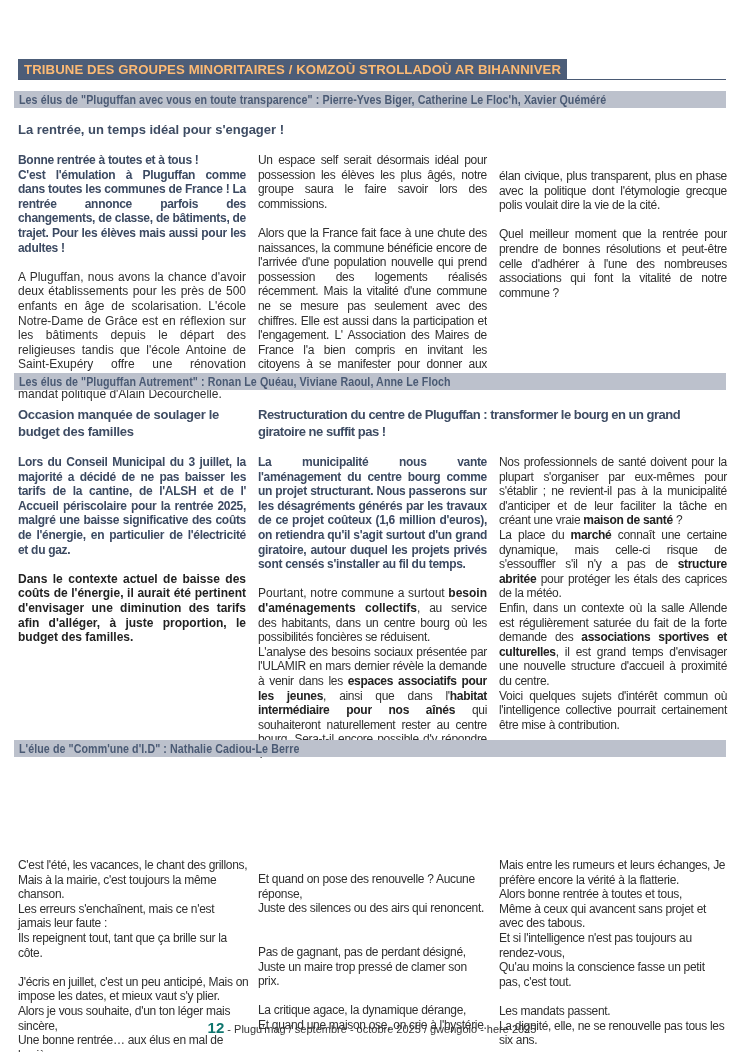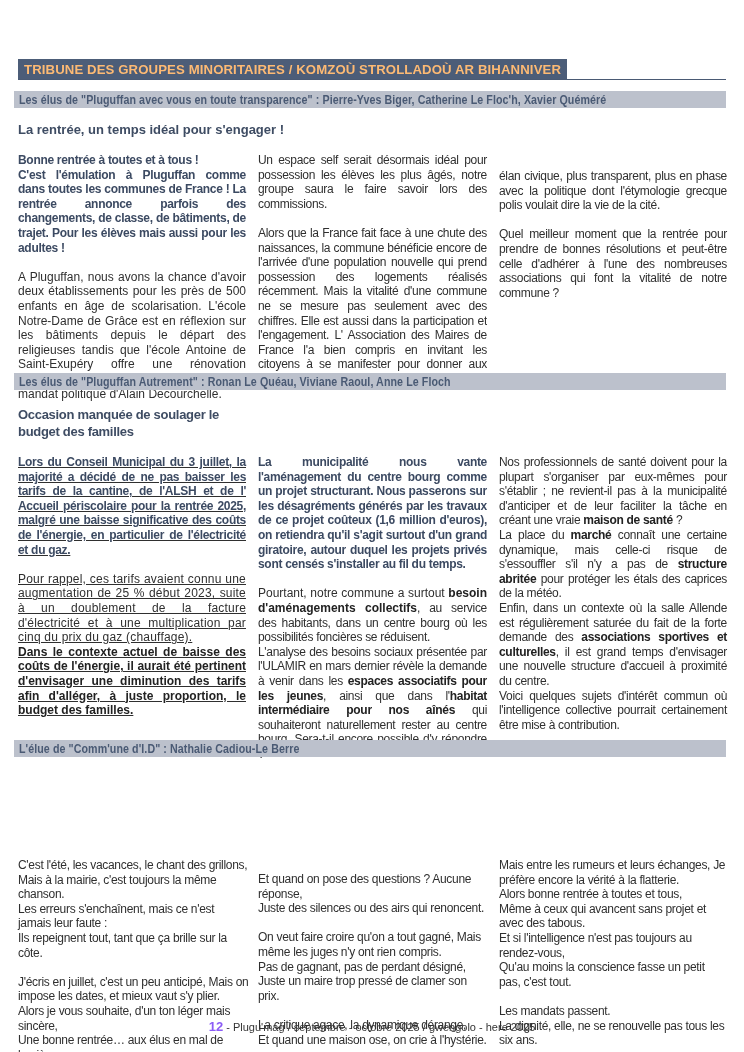--- a/index.html
+++ b/index.html
@@ -26,21 +26,21 @@
   .col p { margin: 0 0 14.6px 0; }
   .col p.tight { margin-bottom: 0; }
   .lead { color: #3c4a62; font-weight: bold; letter-spacing: -0.25px; }
   .cond { letter-spacing: -0.3px; }
   .col b { color: #222; }
   .poem { text-align: left; margin-top: 44px; }
   .poem p { margin: 0 0 14.6px 0; }
 
   .footer { position: absolute; left: 0; width: 744px; top: 1019px; text-align: center;
             font-size: 11px; color: #333; }
-  .footer .num { font-weight: bold; font-size: 13px; color: #8b5cf6; }
+  .footer .num { font-weight: bold; font-size: 15px; color: #0f766e; }
 </style>
 </head>
 <body>
 
 <div class="page">
 
   <div class="tribune">
     <div class="tribune-label">TRIBUNE DES GROUPES MINORITAIRES / KOMZOÙ STROLLADOÙ AR BIHANNIVER</div>
   </div>
 
@@ -56,24 +56,24 @@
     <p style="height:146px; overflow:hidden;">Alors que la France fait face à une chute des naissances, la commune bénéficie encore de l'arrivée d'une population nouvelle qui prend possession des logements réalisés récemment. Mais la vitalité d'une commune ne se mesure pas seulement avec des chiffres. Elle est aussi dans la participation et l'engagement. L' Association des Maires de France l'a bien compris en invitant les citoyens à se manifester pour donner aux communes françaises un nouvel élan civique, plus transparent, plus en phase avec la politique dont l'étymologie grecque polis voulait dire la vie de la cité.</p>
   </div>
   <div class="col cond" style="left:499px; top:153px; width:228px;margin-top:16px;">
     <p id="g1cont">élan civique, plus transparent, plus en phase avec la politique dont l'étymologie grecque polis voulait dire la vie de la cité.</p>
     <p>Quel meilleur moment que la rentrée pour prendre de bonnes résolutions et peut-être celle d'adhérer à l'une des nombreuses associations qui font la vitalité de notre commune ?</p>
   </div>
 
   <div class="group-bar" style="top:373px;"><span>Les élus de "Pluguffan Autrement" : Ronan Le Quéau, Viviane Raoul, Anne Le Floch</span></div>
 
   <div class="article-title" style="left:18px; top:406px; width:228px; letter-spacing:-0.3px;">Occasion manquée de soulager le budget des familles</div>
+  <div class="article-title" style="left:258px; top:406px; width:470px; letter-spacing:-0.5px;">Restructuration du centre de Pluguffan : transformer le bourg en un grand giratoire ne suffit pas !</div>
 
-  <div class="col" style="left:18px; top:455px; width:228px;text-decoration:underline;">
+  <div class="col" style="left:18px; top:455px; width:228px;">
     <p class="lead cond">Lors du Conseil Municipal du 3 juillet, la majorité a décidé de ne pas baisser les tarifs de la cantine, de l'ALSH et de l' Accueil périscolaire pour la rentrée 2025, malgré une baisse significative des coûts de l'énergie, en particulier de l'électricité et du gaz.</p>
-    <p class="tight" style="letter-spacing:0.2px;">Pour rappel, ces tarifs avaient connu une augmentation de 25 % début 2023, suite à un doublement de la facture d'électricité et à une multiplication par cinq du prix du gaz (chauffage).</p>
     <p style="font-weight:bold; color:#222;">Dans le contexte actuel de baisse des coûts de l'énergie, il aurait été pertinent d'envisager une diminution des tarifs afin d'alléger, à juste proportion, le budget des familles.</p>
   </div>
 
   <div class="col" style="left:258px; top:455px; width:229px;">
     <p class="lead cond">La municipalité nous vante l'aménagement du centre bourg comme un projet structurant. Nous passerons sur les désagréments générés par les travaux de ce projet coûteux (1,6 million d'euros), on retiendra qu'il s'agit surtout d'un grand giratoire, autour duquel les projets privés sont censés s'installer au fil du temps.</p>
     <p class="tight"><span>Pourtant, notre commune a surtout </span><b>besoin d'aménagements collectifs</b><span class="cond">, au service des habitants, dans un centre bourg où les possibilités foncières se réduisent.</span></p>
     <p class="cond"><span>L'analyse des besoins sociaux présentée par l'ULAMIR en mars dernier révèle la demande à venir dans les </span><b>espaces associatifs pour les jeunes</b><span>, ainsi que dans l'</span><b>habitat intermédiaire pour nos aînés</b><span> qui souhaiteront naturellement rester au centre bourg. Sera-t-il encore possible d'y répondre ?</span></p>
   </div>
 
   <div class="col cond" style="left:499px; top:455px; width:228px;">
@@ -83,22 +83,22 @@
     <p>Voici quelques sujets d'intérêt commun où l'intelligence collective pourrait certainement être mise à contribution.</p>
   </div>
 
   <div class="group-bar" style="top:740px;"><span>L'élue de "Comm'une d'I.D" : Nathalie Cadiou-Le Berre</span></div>
 
   <div class="col poem cond" style="left:18px; top:814px; width:232px;" id="poem1">
       <p><span>C'est l'été, les vacances, le chant des grillons, Mais à la mairie, c'est toujours la même chanson.</span><br><span>Les erreurs s'enchaînent, mais ce n'est jamais leur faute :</span><br><span>Ils repeignent tout, tant que ça brille sur la côte.</span></p>
       <p><span>J'écris en juillet, c'est un peu anticipé, Mais on impose les dates, et mieux vaut s'y plier.</span><br><span>Alors je vous souhaite, d'un ton léger mais sincère,</span><br><span>Une bonne rentrée… aux élus en mal de lumière.</span><br><span>Les dossiers s'empilent, mais peu les regardent, On dépense, on improvise, sans que personne ne garde.</span></p>
     </div>
   <div class="col poem cond" style="left:258px; top:828px; width:229px;" id="poem2">
-      <p><span>Et quand on pose des questions ? Aucune réponse,</span><br><span>Juste des silences ou des airs qui renoncent.</span></p>
-      <p><span>On veut faire croire qu'on a tout gagné, Mais même les juges n'y ont rien compris.</span><br><span>Pas de gagnant, pas de perdant désigné,</span><br><span>Juste un maire trop pressé de clamer son prix.</span></p>
+      <p><span>Et quand on pose des renouvelle ? Aucune réponse,</span><br><span>Juste des silences ou des airs qui renoncent.</span></p>
+      <p><br><span>Pas de gagnant, pas de perdant désigné,</span><br><span>Juste un maire trop pressé de clamer son prix.</span></p>
       <p><span>La critique agace, la dynamique dérange,</span><br><span>Et quand une maison ose, on crie à l'hystérie.</span></p>
     </div>
   <div class="col poem cond" style="left:499px; top:814px; width:230px;" id="poem3">
       <p><span>Mais entre les rumeurs et leurs échanges, Je préfère encore la vérité à la flatterie.</span><br><span>Alors bonne rentrée à toutes et tous,</span><br><span>Même à ceux qui avancent sans projet et avec des tabous.</span><br><span>Et si l'intelligence n'est pas toujours au rendez-vous,</span><br><span>Qu'au moins la conscience fasse un petit pas, c'est tout.</span></p>
       <p><span>Les mandats passent.</span><br><span>La dignité, elle, ne se renouvelle pas tous les six ans.</span></p>
     </div>
 
   <div class="footer">
     <span class="num">12</span><span> - Plugu'mag / septembre - octobre 2025 / gwengolo - here 2025</span>
   </div>

